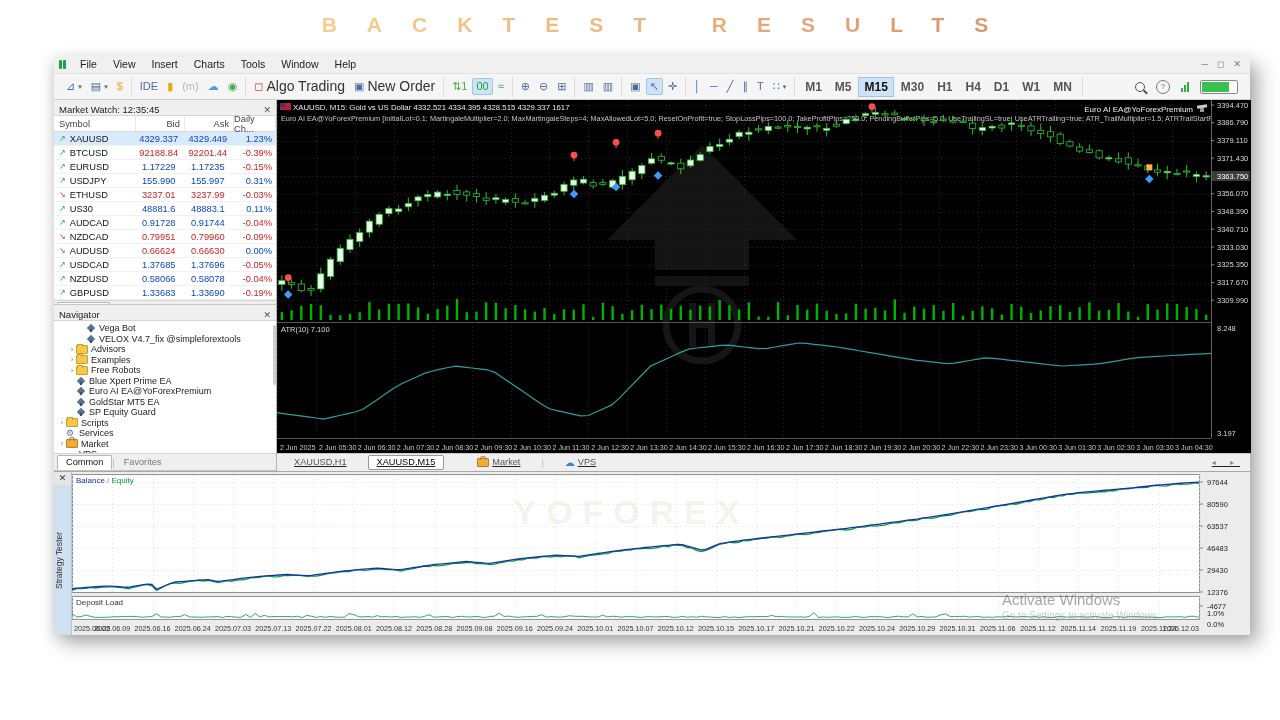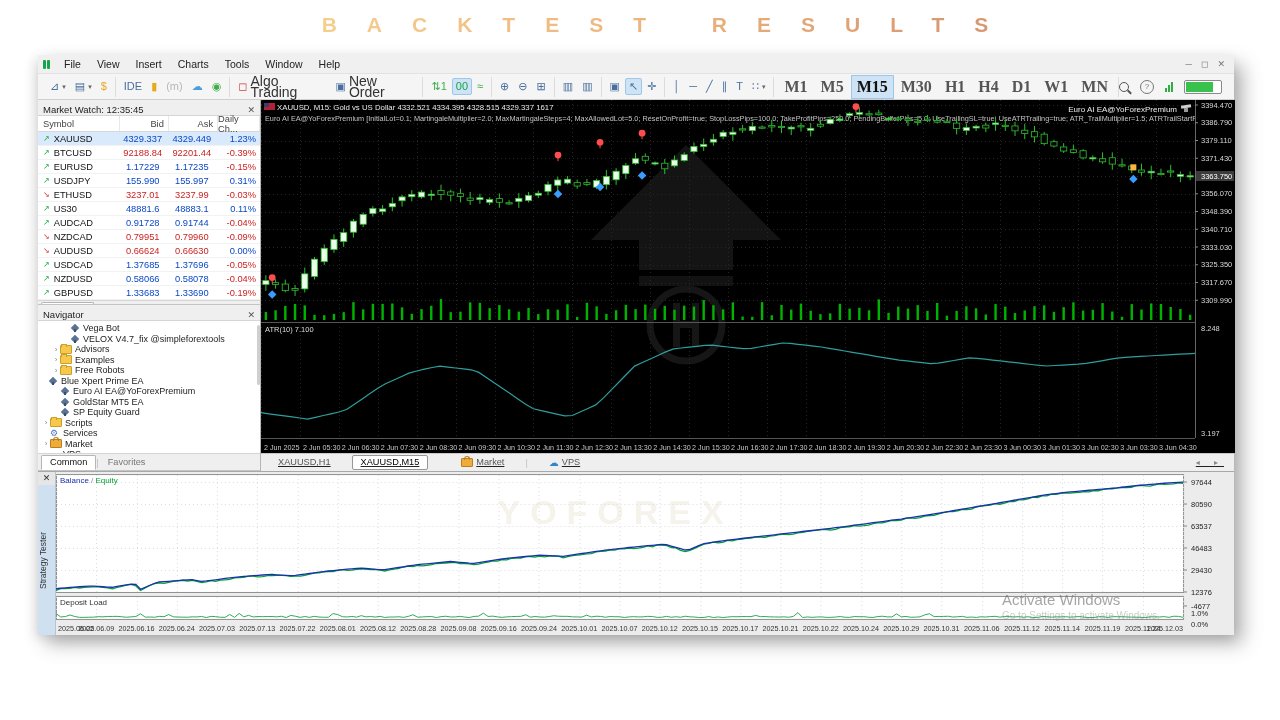--- a/index.html
+++ b/index.html
@@ -5,40 +5,40 @@
   html,body{margin:0;padding:0;}
   body{width:1280px;height:720px;background:#ffffff;font-family:"Liberation Sans",sans-serif;overflow:hidden;position:relative;}
 
   
   .banner{position:absolute;top:13px;left:0;width:100%;text-align:center;font-size:21px;font-weight:bold;
     letter-spacing:30px;padding-left:30px;
     background:linear-gradient(90deg,#f8e4b4 0%,#f6d190 22%,#eeb57e 48%,#d99a70 72%,#b97f60 100%);
     -webkit-background-clip:text;background-clip:text;color:transparent;}
 
   
-  .app{position:absolute;left:38px;top:55px;width:1196px;height:578px;background:#f0f0f0;color:#222;
+  .app{position:absolute;left:54px;top:55px;width:1196px;height:578px;background:#f0f0f0;color:#222;
     box-shadow:8px 10px 18px rgba(70,70,70,.45),-3px 4px 10px rgba(90,90,90,.15);font-size:10px;}
 
   
   .menubar{height:18px;display:flex;align-items:center;background:#f0f0f0;padding-left:5px;}
   .logo{display:flex;gap:1px;margin-right:6px;align-items:flex-end;}
   .logo i{display:block;width:3px;background:#17a647;border-radius:1px;}
   .logo i:nth-child(1){height:9px}.logo i:nth-child(2){height:9px}
   .menu-item{padding:2px 8px;font-size:10.5px;color:#222;}
   .winctl{margin-left:auto;display:flex;gap:9px;padding-right:9px;color:#777;font-size:9px;}
 
   
   .toolbar{height:25px;display:flex;align-items:center;background:#f5f5f5;border-top:1px solid #e2e2e2;border-bottom:1px solid #cfcfcf;padding:0 4px;}
   .tgroup{display:flex;align-items:center;gap:1px;padding:0 4px;border-right:1px solid #dcdcdc;height:20px;}
   .tgroup:last-of-type{border-right:none;}
   .tbtn{display:flex;align-items:center;gap:3px;padding:2px 3px;border:1px solid transparent;border-radius:2px;color:#4a6f9e;font-size:11px;line-height:11px;}
   .tbtn.active{background:#cfe3f6;border-color:#9ec6e8;}
   .tbtn .lbl{color:#333;font-size:14px;}
   .tbtn .dd{color:#666;font-size:7px;}
-  .tf{padding:2px 5px;color:#555;font-weight:bold;font-size:16px;border:1px solid transparent;font-family:Liberation Serif, serif;}
+  .tf{padding:2px 5px;color:#555;font-weight:bold;font-size:12px;border:1px solid transparent;}
   .tf.active{background:#cfe3f6;border-color:#9ec6e8;color:#111;}
   .tool-right{margin-left:auto;display:flex;align-items:center;gap:11px;padding-right:8px;}
   .mag{width:8px;height:8px;border:1.6px solid #555;border-radius:50%;position:relative;display:inline-block;}
   .mag::after{content:'';position:absolute;width:5px;height:1.7px;background:#555;transform:rotate(45deg);right:-4px;bottom:-2px;}
   .qhelp{width:12px;height:12px;border:1.2px solid #777;border-radius:50%;color:#777;font-size:8px;line-height:12px;text-align:center;display:inline-block;}
   .signal{display:flex;align-items:flex-end;gap:1px;}
   .signal i{display:block;width:2px;background:#2fae44;}
   .signal i:nth-child(1){height:4px}.signal i:nth-child(2){height:7px}.signal i:nth-child(3){height:10px}
   .battery{width:36px;height:12px;border:1px solid #8a8a8a;border-radius:2px;position:relative;background:#fff;}
   .battery i{position:absolute;left:1px;top:1px;bottom:1px;width:76%;background:#39c14e;}
@@ -424,21 +424,21 @@
             <div class="trow" style="padding-left: 14px;">
               <span class="ex">›</span>
               <span class="ic folder"></span>
               <span>Examples</span>
             </div>
             <div class="trow" style="padding-left: 14px;">
               <span class="ex">›</span>
               <span class="ic folder"></span>
               <span>Free Robots</span>
             </div>
-            <div class="trow" style="padding-left: 2px;">
+            <div class="trow" style="padding-left: 14px;">
               <span class="ex"></span>
               <span class="ic ea"></span>
               <span>Blue Xpert Prime EA</span>
             </div>
             <div class="trow" style="padding-left: 14px;">
               <span class="ex"></span>
               <span class="ic ea"></span>
               <span>Euro AI EA@YoForexPremium</span>
             </div>
             <div class="trow" style="padding-left: 14px;">

